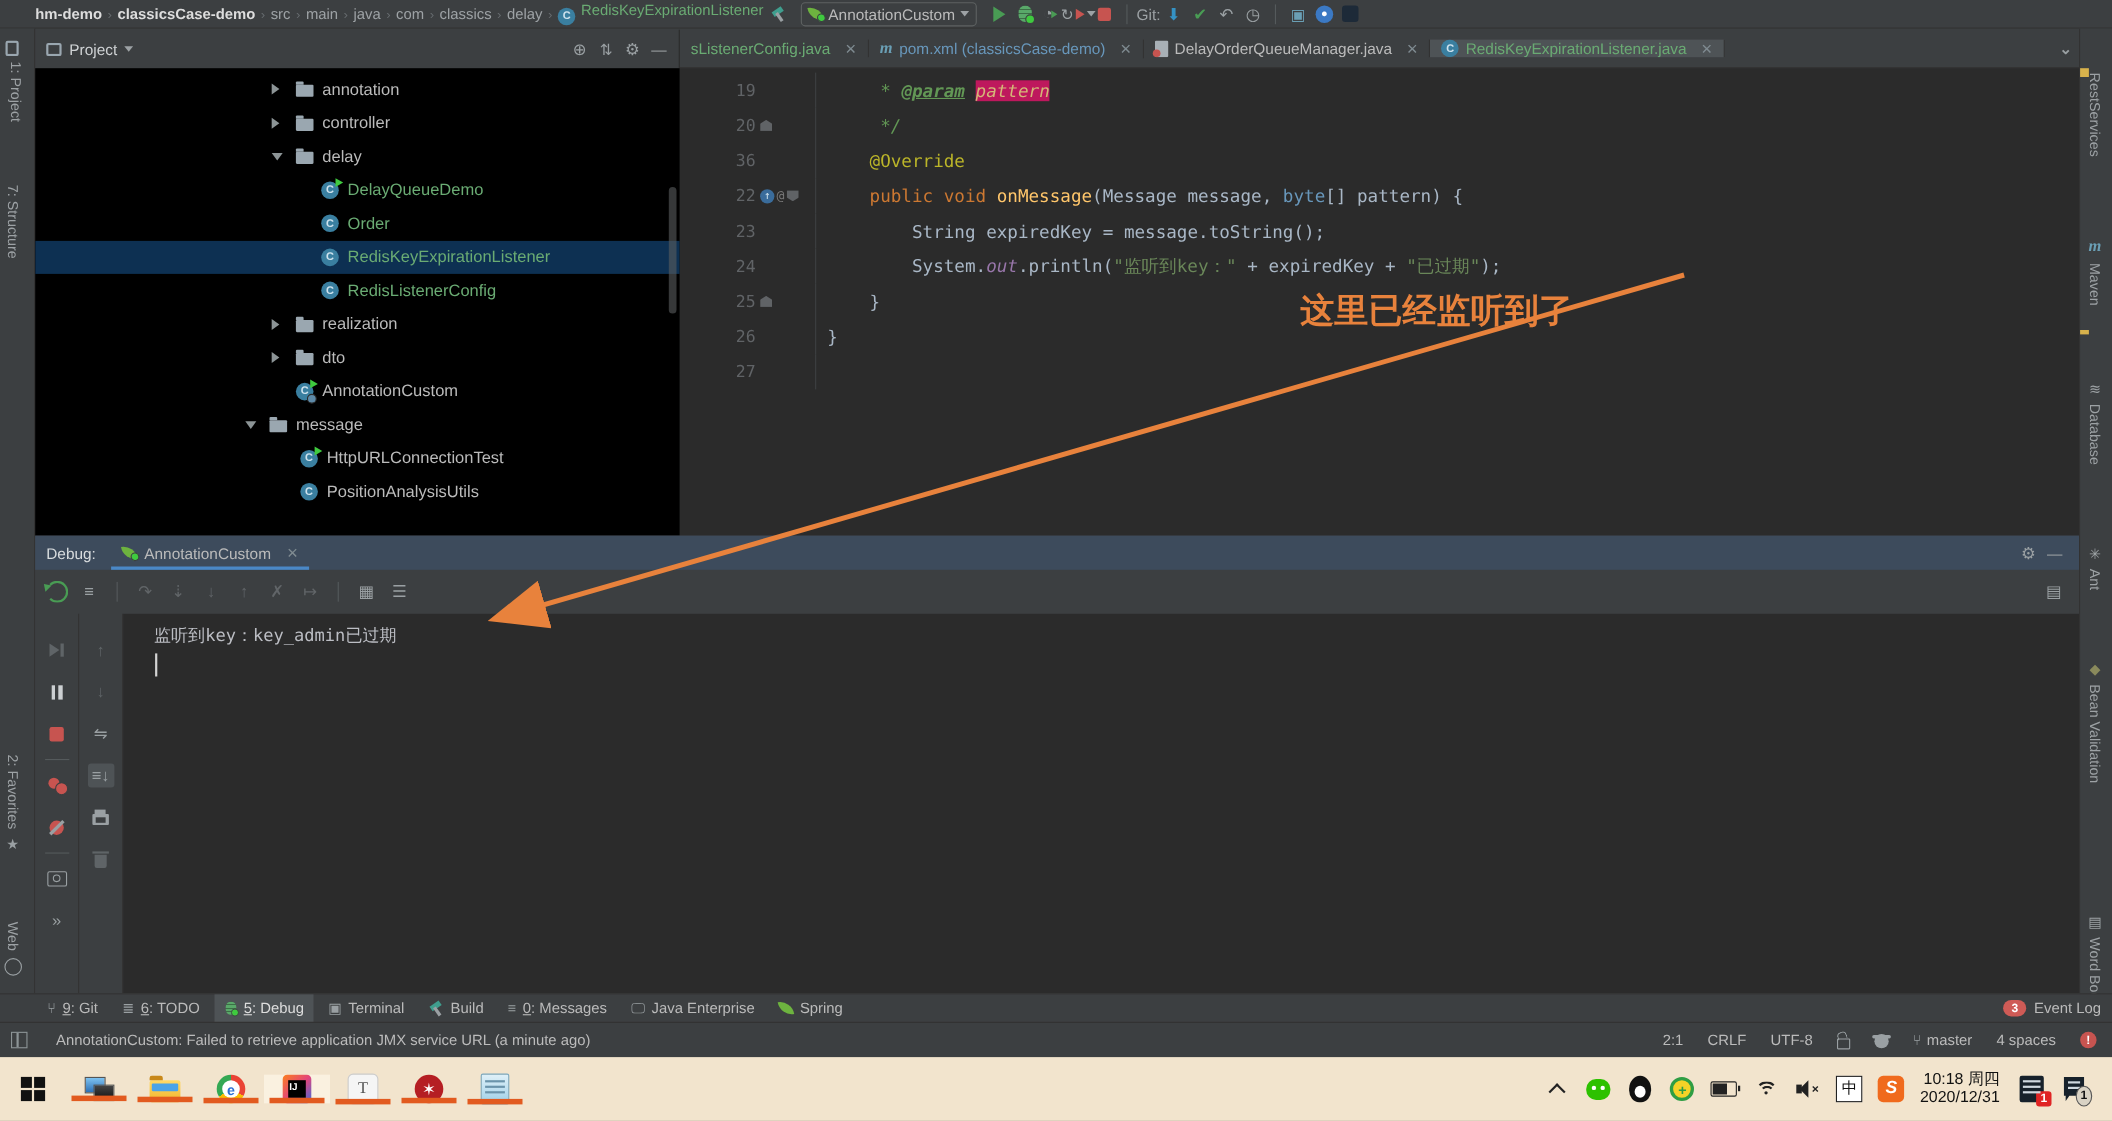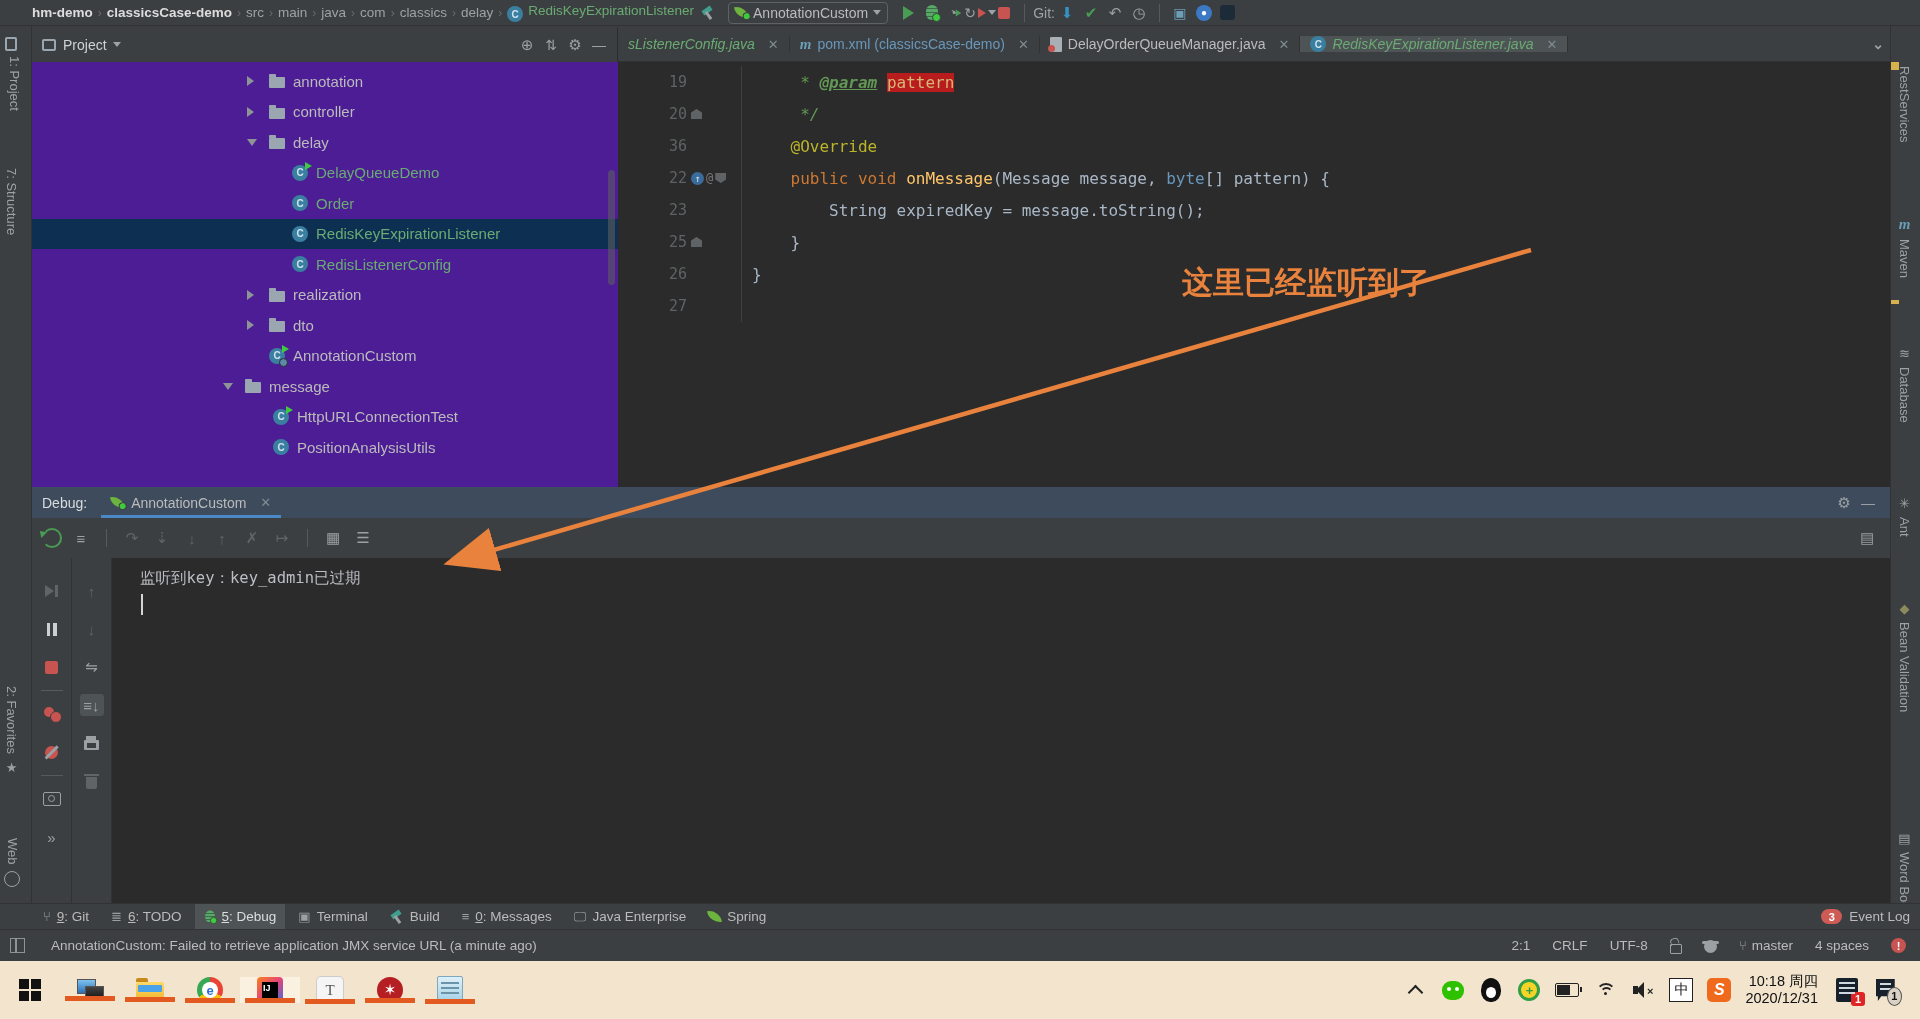--- a/index.html
+++ b/index.html
@@ -50,51 +50,51 @@
   .gear{color:#9aa0a3;font-size:15px;}
 
   
   #projhead{left:32px;top:27px;width:586px;height:35px;display:flex;align-items:center;
             padding:0 6px 0 10px;box-sizing:border-box;border-right:1px solid #2b2b2b;}
   .projic{width:14px;height:12px;background:#9aa7b0;border-radius:2px;margin-right:7px;position:relative;}
   .projic::after{content:"";position:absolute;inset:2px;background:#3c3f41;}
   #tabbar{left:618px;top:27px;width:1272px;height:35px;display:flex;align-items:stretch;border-bottom:1px solid #323232;box-sizing:border-box;}
   .etab{display:flex;align-items:center;padding:0 10px;gap:6px;font-size:14px;color:#bbbbbb;border-right:1px solid #323232;white-space:nowrap;overflow:hidden;}
   .etab.active{background:#4e5356;}
-  .etab .lbl.green{color:#6aab73;font-style:italic;} .etab .lbl.blue{color:#6897bb;}
+  .etab .lbl.green{color:#6aab73;} .etab .lbl.blue{color:#6897bb;}
 
   
   #leftstrip{left:0;top:26px;width:32px;height:877px;background:#3c3f41;border-right:1px solid #323232;box-sizing:border-box;}
   #rightstrip{left:1890px;top:26px;width:30px;height:877px;background:#3c3f41;border-left:1px solid #323232;box-sizing:border-box;}
   .vlabel{writing-mode:vertical-rl;font-size:13px;color:#9da2a5;display:flex;align-items:center;gap:6px;position:absolute;left:4px;white-space:nowrap;}
   #rightstrip .vlabel{left:6px;}
   .stripmark{position:absolute;left:0;width:8px;height:8px;background:#d8b24c;}
 
   
-  #project{left:32px;top:62px;width:586px;height:425px;background:#4c1d95;overflow:hidden;}
+  #project{left:32px;top:62px;width:586px;height:425px;background:#000000;overflow:hidden;}
   .trow{height:30.5px;display:flex;align-items:center;font-size:15px;color:#bbbbbb;white-space:nowrap;}
   .trow.sel{background:#0d3052;}
   .trow .lbl{margin-left:8px;} .trow .lbl.green{color:#6aab73;}
   .trow .arr{width:22px;display:flex;justify-content:flex-start;flex:none;}
   #treescroll{left:608px;top:170px;width:7px;height:115px;background:#5a5d5f;border-radius:4px;opacity:.6;}
 
   
   #editor{left:618px;top:62px;width:1272px;height:425px;background:#2b2b2b;font-family:"DejaVu Sans Mono",monospace;}
   .cline{height:32px;display:flex;align-items:center;font-size:16px;white-space:pre;}
   .gut{width:124px;flex:none;display:flex;align-items:center;justify-content:flex-end;color:#606366;font-size:15px;
        border-right:1px solid #3d4042;box-sizing:border-box;padding-right:4px;gap:4px;height:100%;}
   .gut .icons{width:46px;display:flex;align-items:center;gap:2px;font-size:11px;justify-content:flex-start;}
   .fold{width:11px;height:10px;background:#606366;flex:none;}
   .fold.up{clip-path:polygon(0 100%,100% 100%,100% 35%,50% 0,0 35%);}
   .fold.down{clip-path:polygon(0 0,100% 0,100% 65%,50% 100%,0 65%);}
   .code{padding-left:10px;color:#a9b7c6;}
   .tk-kw{color:#cc7832;} .tk-ann{color:#bbb529;} .tk-str{color:#6a8759;}
   .tk-doc{color:#629755;font-style:italic;}
   .tk-doctag{color:#629755;font-style:italic;font-weight:bold;text-decoration:underline;}
-  .tk-docparam{color:#d5b778;background:#b91c1c;}
+  .tk-docparam{color:#d5b778;background:#be185d;font-style:italic;}
   .tk-method{color:#ffc66b;} .tk-field{color:#9876aa;font-style:italic;} .tk-type{color:#6897bb;} .tk-plain{color:#a9b7c6;}
   .ovr{width:13px;height:13px;border-radius:50%;background:#3a6c9b;color:#cfe3ee;font-size:10px;display:flex;align-items:center;justify-content:center;flex:none;}
   .atgut{color:#787878;font-size:12px;}
 
   
   #debug{left:32px;top:487px;width:1858px;height:416px;background:#3c3f41;}
   #dbghead{height:31px;background:#3d4b5c;display:flex;align-items:center;padding:0 10px;box-sizing:border-box;}
   #dbgtab{display:flex;align-items:center;gap:7px;height:100%;padding:0 10px;position:relative;margin-left:14px;}
   #dbgtab::after{content:"";position:absolute;left:0;right:0;bottom:0;height:3px;background:#4a88c7;}
   #dbgtabs{height:40px;display:flex;align-items:center;padding-left:8px;gap:4px;}
@@ -434,20 +434,21 @@
   </div>
   <div id="treescroll" class="abs"></div>
 
   <div id="editor" class="abs">
     <div id="code-lines" style="padding-top:4px;">
         <div class="cline"><div class="gut"><span>19</span><span class="icons"></span></div><div class="code"><span class="tk-doc">     * </span><span class="tk-doctag">@param</span><span class="tk-doc"> </span><span class="tk-docparam">pattern</span></div></div>
         <div class="cline"><div class="gut"><span>20</span><span class="icons"><span class="fold up"></span></span></div><div class="code"><span class="tk-doc">     */</span></div></div>
         <div class="cline"><div class="gut"><span>36</span><span class="icons"></span></div><div class="code"><span class="tk-plain">    </span><span class="tk-ann">@Override</span></div></div>
         <div class="cline"><div class="gut"><span>22</span><span class="icons"><span class="ovr">↑</span><span class="atgut">@</span><span class="fold down"></span></span></div><div class="code"><span class="tk-plain">    </span><span class="tk-kw">public void </span><span class="tk-method">onMessage</span><span class="tk-plain">(Message message, </span><span class="tk-type">byte</span><span class="tk-plain">[] pattern) {</span></div></div>
         <div class="cline"><div class="gut"><span>23</span><span class="icons"></span></div><div class="code"><span class="tk-plain">        String expiredKey = message.toString();</span></div></div>
+        <div class="cline"><div class="gut"><span>24</span><span class="icons"></span></div><div class="code"><span class="tk-plain">        System.</span><span class="tk-field">out</span><span class="tk-plain">.println(</span><span class="tk-str">"监听到key："</span><span class="tk-plain"> + expiredKey + </span><span class="tk-str">"已过期"</span><span class="tk-plain">);</span></div></div>
         <div class="cline"><div class="gut"><span>25</span><span class="icons"><span class="fold up"></span></span></div><div class="code"><span class="tk-plain">    }</span></div></div>
         <div class="cline"><div class="gut"><span>26</span><span class="icons"></span></div><div class="code"><span class="tk-plain">}</span></div></div>
         <div class="cline"><div class="gut"><span>27</span><span class="icons"></span></div><div class="code"></div></div>
       </div>
   </div>
 
   <div id="debug" class="abs">
     <div id="dbghead">
       <span style="color:#d8dcde;">Debug:</span>
       <div id="dbgtab">

